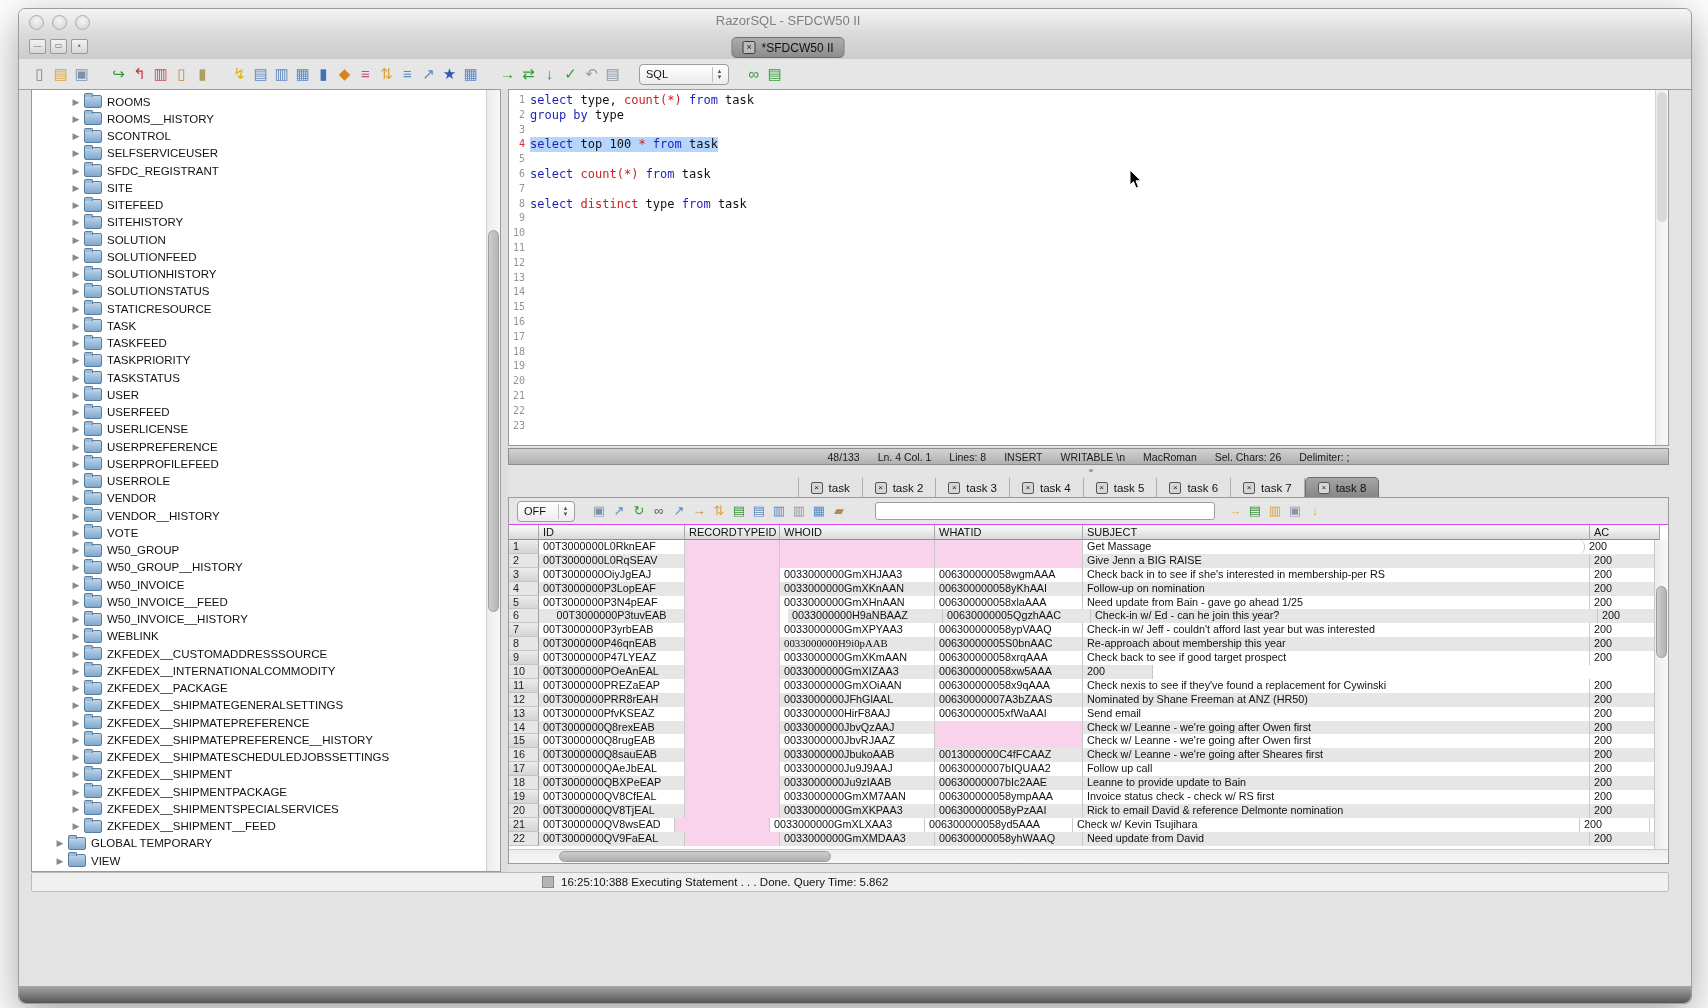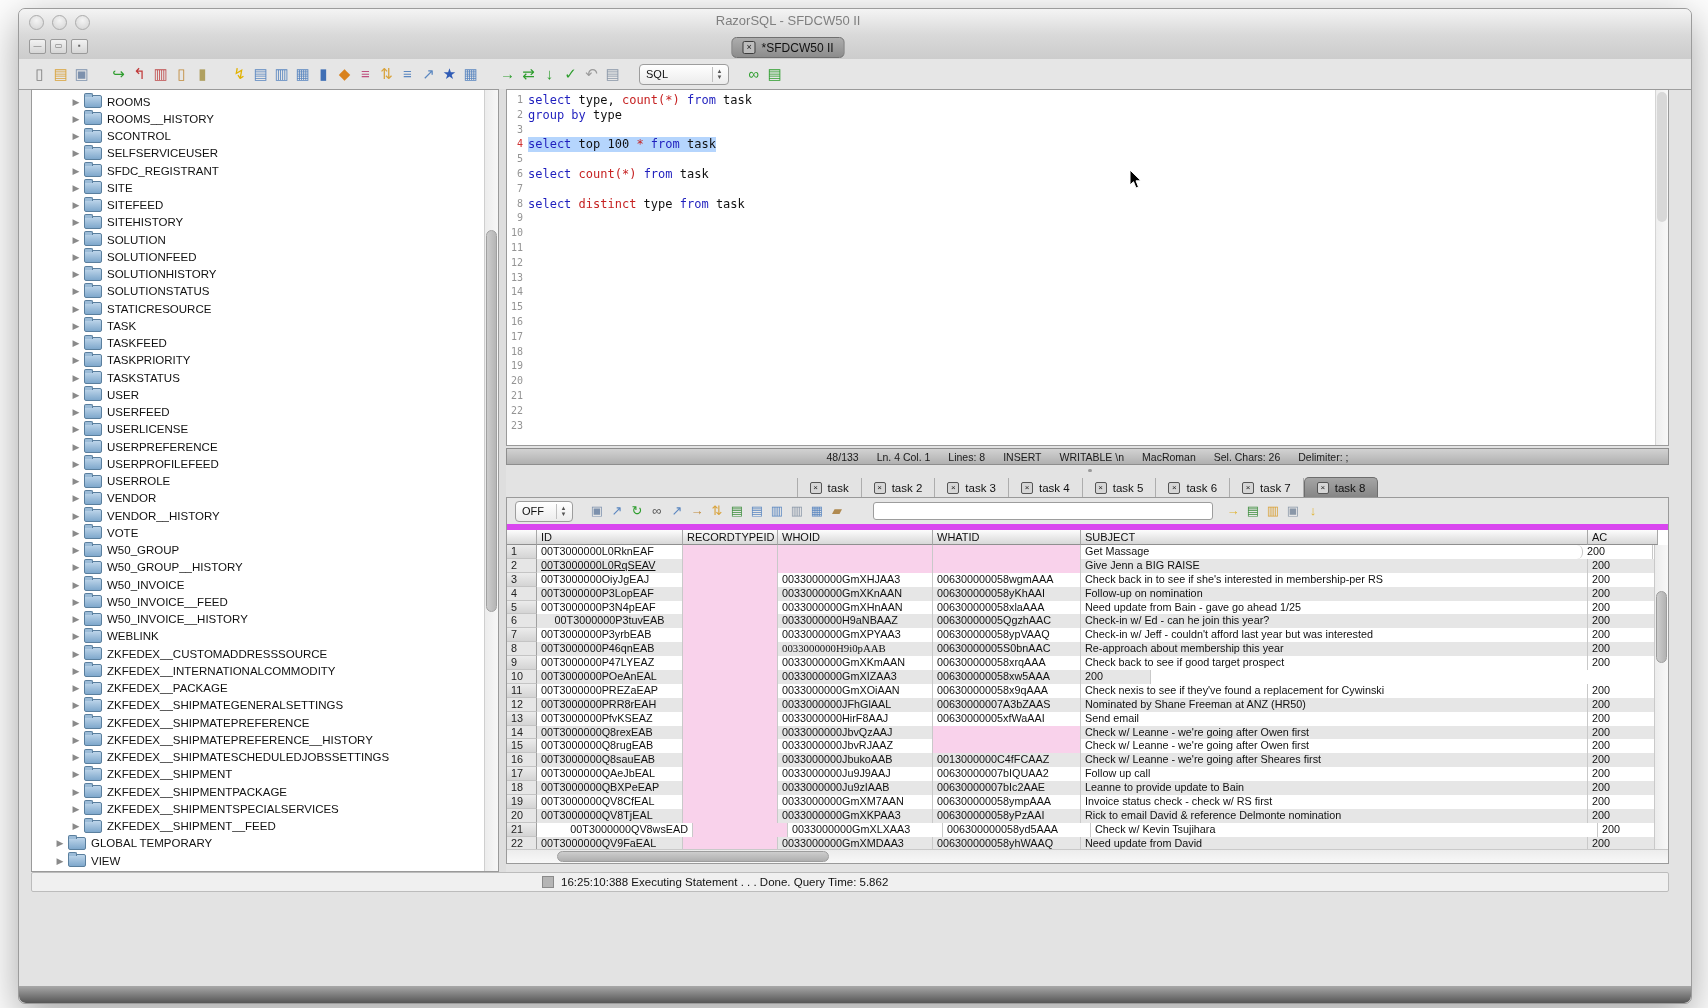--- a/index.html
+++ b/index.html
@@ -67,21 +67,21 @@
   
   .rtabs{height:22px;display:flex;align-items:flex-end;justify-content:center;}
   .rtab{height:19px;padding:0 12px;display:flex;align-items:center;gap:6px;font-size:11.5px;color:#111;
     border-right:1px solid #adadad;cursor:default;}
   .rtab:first-child{border-left:1px solid #adadad;}
   .rtab .xbox{width:10px;height:10px;font-size:8px;line-height:9px;background:#d6d6d6;border-color:#555;}
   .rtab.selected{background:linear-gradient(#a5a5a5,#868686);border:1px solid #6d6d6d;border-bottom:none;
     border-radius:5px 5px 0 0;}
   
   .respanel{flex:1;border:1px solid #9a9a9a;background:#ececec;position:relative;display:flex;flex-direction:column;overflow:hidden;}
-  .rtoolbar{height:26px;background:#e6e6e6;border-bottom:6px solid #d946ef;display:flex;align-items:center;padding-left:8px;}
+  .rtoolbar{height:26px;background:#e6e6e6;border-bottom:1px solid #d946ef;display:flex;align-items:center;padding-left:8px;}
   .rtoolbar .ticon{width:20px;font-size:13px;}
   .searchbox{width:330px;height:16px;background:#fff;border:1px solid #9d9d9d;border-radius:3px;margin:0 10px;
     font-size:11px;padding:0 4px;color:#111;outline:none;}
   .tablewrap{flex:1;position:relative;overflow:hidden;background:#fff;}
   .thead{display:flex;height:15px;}
   .hcell{background:linear-gradient(#fdfdfd,#d8d8d8);border-right:1px solid #a8a8a8;border-bottom:1px solid #8f8f8f;
     font-size:11px;color:#111;padding:0 4px;box-sizing:border-box;overflow:hidden;white-space:nowrap;flex:none;line-height:14px;}
   .trow{display:flex;height:13.9px;}
   .trow.alt .cell{background:#e6e6e6;}
   .cell{font-size:10.8px;color:#111;padding:0 4px;border-right:1px solid #c9c9c9;box-sizing:border-box;
@@ -553,21 +553,21 @@
                 <div class="cell rownum" style="width: 30px;">1</div>
                 <div class="cell" style="width: 146px;">00T3000000L0RknEAF</div>
                 <div class="cell nullcell" style="width: 95px;"></div>
                 <div class="cell nullcell" style="width: 155px;"></div>
                 <div class="cell nullcell" style="width: 148px;"></div>
                 <div class="cell" style="width: 502px; border-radius: 6px;">Get Massage</div>
                 <div class="cell" style="width: 70px;">200</div>
               </div>
               <div class="trow alt">
                 <div class="cell rownum" style="width: 30px;">2</div>
-                <div class="cell" style="width: 146px; text-decoration: underline;">00T3000000L0RqSEAV</div>
+                <div class="cell" style="width: 146px;">00T3000000L0RqSEAV</div>
                 <div class="cell nullcell" style="width: 95px;"></div>
                 <div class="cell nullcell" style="width: 155px;"></div>
                 <div class="cell nullcell" style="width: 148px;"></div>
                 <div class="cell" style="width: 507px;">Give Jenn a BIG RAISE</div>
                 <div class="cell" style="width: 70px;">200</div>
               </div>
               <div class="trow">
                 <div class="cell rownum" style="width: 30px;">3</div>
                 <div class="cell" style="width: 146px;">00T3000000OiyJgEAJ</div>
                 <div class="cell nullcell" style="width: 95px;"></div>
@@ -591,21 +591,21 @@
                 <div class="cell nullcell" style="width: 95px;"></div>
                 <div class="cell" style="width: 155px;">0033000000GmXHnAAN</div>
                 <div class="cell" style="width: 148px;">006300000058xlaAAA</div>
                 <div class="cell" style="width: 507px;">Need update from Bain - gave go ahead 1/25</div>
                 <div class="cell" style="width: 70px;">200</div>
               </div>
               <div class="trow alt">
                 <div class="cell rownum" style="width: 30px;">6</div>
                 <div class="cell" style="width: 146px; text-align: center;">00T3000000P3tuvEAB</div>
                 <div class="cell nullcell" style="width: 95px;"></div>
-                <div class="cell" style="width: 155px;">0033000000H9aNBAAZ</div>
+                <div class="cell" style="width: 155px; margin-left: 8px;">0033000000H9aNBAAZ</div>
                 <div class="cell" style="width: 148px;">00630000005QgzhAAC</div>
                 <div class="cell" style="width: 507px;">Check-in w/ Ed - can he join this year?</div>
                 <div class="cell" style="width: 70px;">200</div>
               </div>
               <div class="trow">
                 <div class="cell rownum" style="width: 30px;">7</div>
                 <div class="cell" style="width: 146px;">00T3000000P3yrbEAB</div>
                 <div class="cell nullcell" style="width: 95px;"></div>
                 <div class="cell" style="width: 155px;">0033000000GmXPYAA3</div>
                 <div class="cell" style="width: 148px;">006300000058ypVAAQ</div>
@@ -723,21 +723,21 @@
                 <div class="cell rownum" style="width: 30px;">20</div>
                 <div class="cell" style="width: 146px;">00T3000000QV8TjEAL</div>
                 <div class="cell nullcell" style="width: 95px;"></div>
                 <div class="cell" style="width: 155px;">0033000000GmXKPAA3</div>
                 <div class="cell" style="width: 148px;">006300000058yPzAAI</div>
                 <div class="cell" style="width: 507px;">Rick to email David &amp; reference Delmonte nomination</div>
                 <div class="cell" style="width: 70px;">200</div>
               </div>
               <div class="trow">
                 <div class="cell rownum" style="width: 30px;">21</div>
-                <div class="cell" style="width: 156px; text-align: right;">00T3000000QV8wsEAD</div>
+                <div class="cell" style="width: 136px;">00T3000000QV8wsEAD</div>
                 <div class="cell nullcell" style="width: 95px;"></div>
                 <div class="cell" style="width: 155px;">0033000000GmXLXAA3</div>
                 <div class="cell" style="width: 148px;">006300000058yd5AAA</div>
                 <div class="cell" style="width: 507px;">Check w/ Kevin Tsujihara</div>
                 <div class="cell" style="width: 70px;">200</div>
               </div>
               <div class="trow alt">
                 <div class="cell rownum" style="width: 30px;">22</div>
                 <div class="cell" style="width: 146px;">00T3000000QV9FaEAL</div>
                 <div class="cell nullcell" style="width: 95px;"></div>

